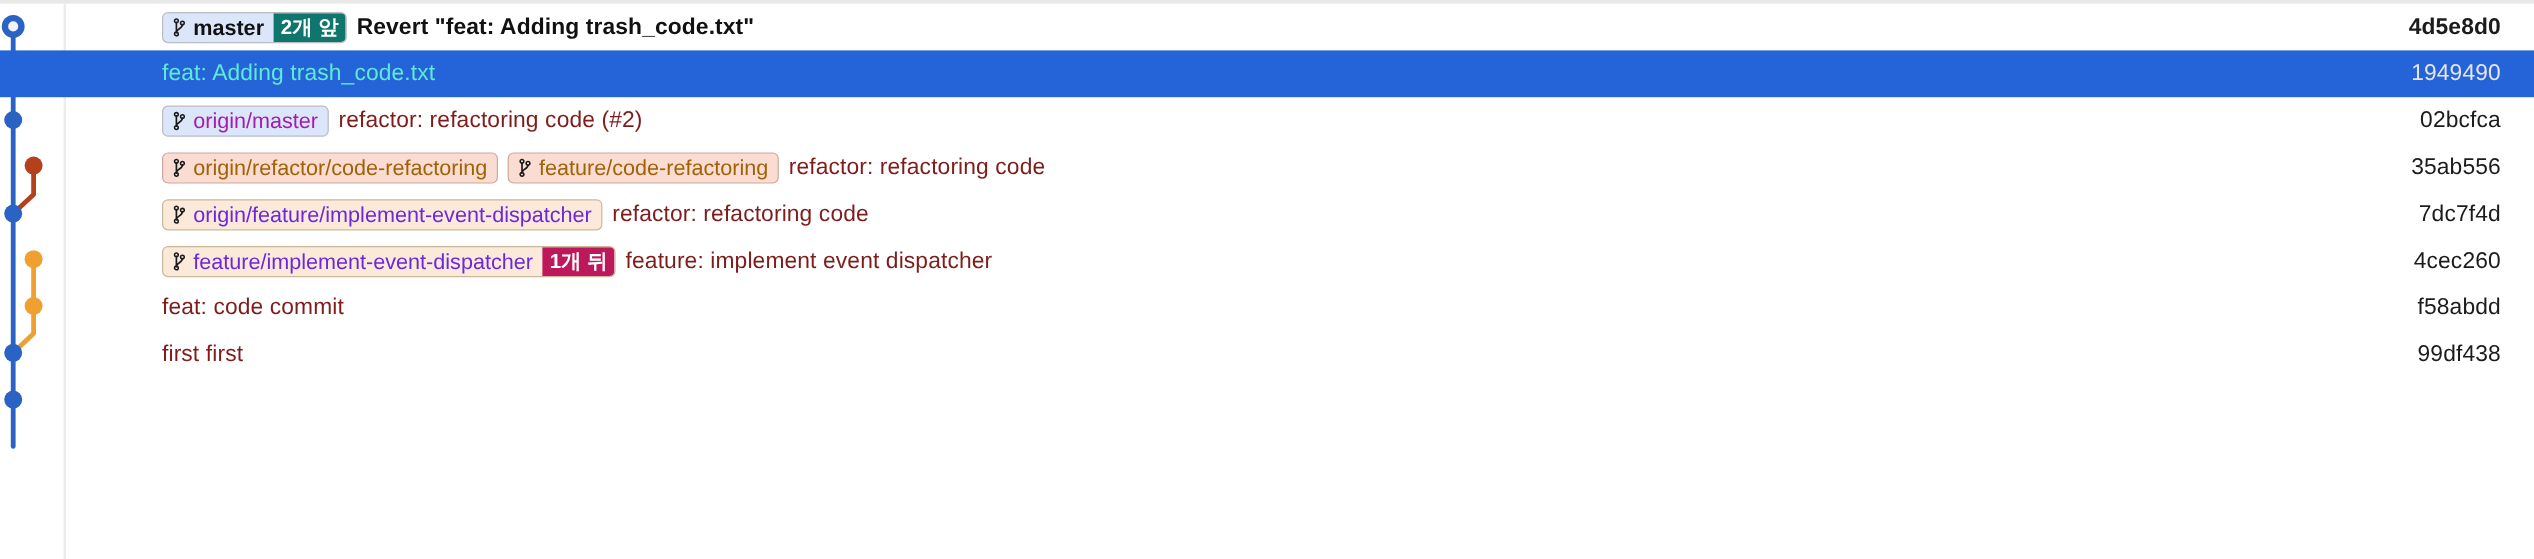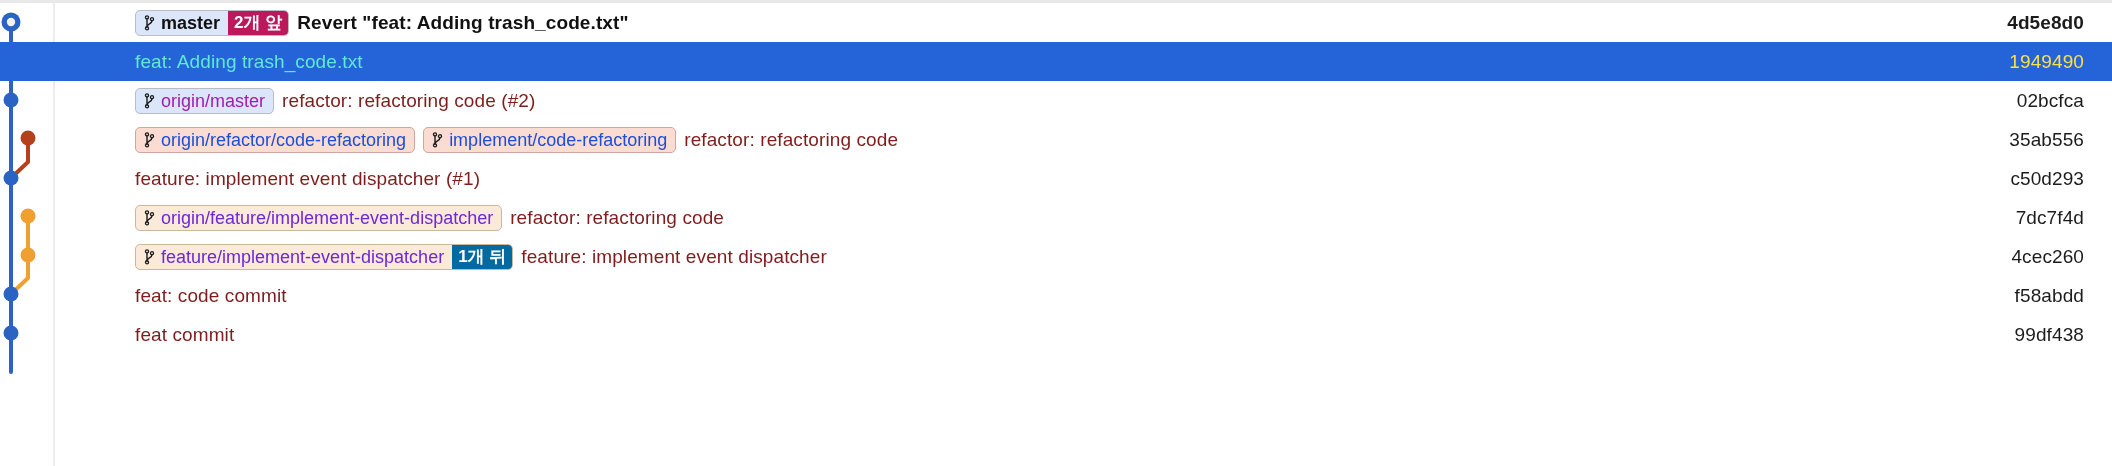--- a/index.html
+++ b/index.html
@@ -50,21 +50,21 @@
   .hash{
     position:absolute;
     right:28px;top:50%;
     transform:translateY(-50%);
     font-size:19px;
     color:#1c1c1c;
     white-space:nowrap;
     letter-spacing:0.1px;
   }
   .hash.bold{font-weight:bold;}
-  .row.selected .hash{color:#fde047;text-align:right;}
+  .row.selected .hash{color:#e5e5e5;text-align:right;}
 
   
   .badge{
     display:inline-flex;
     align-items:stretch;
     height:26px;
     border-radius:5px;
     overflow:hidden;
     box-sizing:border-box;
     vertical-align:middle;
@@ -83,31 +83,31 @@
     padding:0 6px;
     font-size:17px;
     font-weight:bold;
     color:#ffffff;
     white-space:nowrap;
     line-height:1;
   }
   
   .badge.blue{border:1px solid #b9bcc2;background:#dbe6fb;}
   .badge.blue .bname{color:#111111;font-weight:bold;}
-  .badge.blue .bcount{background:#be185d;}
+  .badge.blue .bcount{background:#0f766e;}
   
   .badge.blue-remote{border:1px solid #b9bcc2;background:#dbe6fb;}
   .badge.blue-remote .bname{color:#a21caf;}
   
   .badge.salmon{border:1px solid #cfa79c;background:#fbdcd2;}
-  .badge.salmon .bname{color:#1d4ed8;}
+  .badge.salmon .bname{color:#a16207;}
   
   .badge.cream{border:1px solid #cbb89c;background:#fbeada;}
   .badge.cream .bname{color:#6d28d9;}
-  .badge.cream .bcount{background:#0369a1;}
+  .badge.cream .bcount{background:#be185d;}
 
   .branch-glyph{
     width:13px;height:18px;display:block;flex:0 0 auto;
   }
 
   
   .graph{
     position:absolute;left:0;top:0;
     width:135px;height:466px;
     pointer-events:none;
@@ -211,35 +211,29 @@
             </div>
           </div>
           <div class="badge salmon">
             <div class="bname">
               <svg class="branch-glyph" viewBox="0 0 13 18">
                 <path d="M4 4.6 L4 13.2 M4 13.2 C4 9.6 9 10.2 9 6.4" stroke="#1b1b1b" stroke-width="1.4" fill="none" stroke-linecap="round"></path>
                 <circle cx="4" cy="3.4" r="1.55" fill="none" stroke="#1b1b1b" stroke-width="1.3"></circle>
                 <circle cx="9" cy="5.2" r="1.55" fill="none" stroke="#1b1b1b" stroke-width="1.3"></circle>
                 <circle cx="4" cy="14.3" r="1.55" fill="none" stroke="#1b1b1b" stroke-width="1.3"></circle>
               </svg>
-              <span>implement/code-refactoring</span>
+              <span>feature/code-refactoring</span>
             </div>
           </div>
           <div class="msg">refactor: refactoring code</div>
         </div>
         <div class="hash">35ab556</div>
       </div>
       <div class="row">
         <div class="row-body">
-          <div class="msg">feature: implement event dispatcher (#1)</div>
-        </div>
-        <div class="hash">c50d293</div>
-      </div>
-      <div class="row">
-        <div class="row-body">
           <div class="badge cream">
             <div class="bname">
               <svg class="branch-glyph" viewBox="0 0 13 18">
                 <path d="M4 4.6 L4 13.2 M4 13.2 C4 9.6 9 10.2 9 6.4" stroke="#1b1b1b" stroke-width="1.4" fill="none" stroke-linecap="round"></path>
                 <circle cx="4" cy="3.4" r="1.55" fill="none" stroke="#1b1b1b" stroke-width="1.3"></circle>
                 <circle cx="9" cy="5.2" r="1.55" fill="none" stroke="#1b1b1b" stroke-width="1.3"></circle>
                 <circle cx="4" cy="14.3" r="1.55" fill="none" stroke="#1b1b1b" stroke-width="1.3"></circle>
               </svg>
               <span>origin/feature/implement-event-dispatcher</span>
             </div>
@@ -267,19 +261,19 @@
         <div class="hash">4cec260</div>
       </div>
       <div class="row">
         <div class="row-body">
           <div class="msg">feat: code commit</div>
         </div>
         <div class="hash">f58abdd</div>
       </div>
       <div class="row">
         <div class="row-body">
-          <div class="msg">feat commit</div>
+          <div class="msg">first first</div>
         </div>
         <div class="hash">99df438</div>
       </div>
     </div>
 
 </div>
 
 </body></html>

